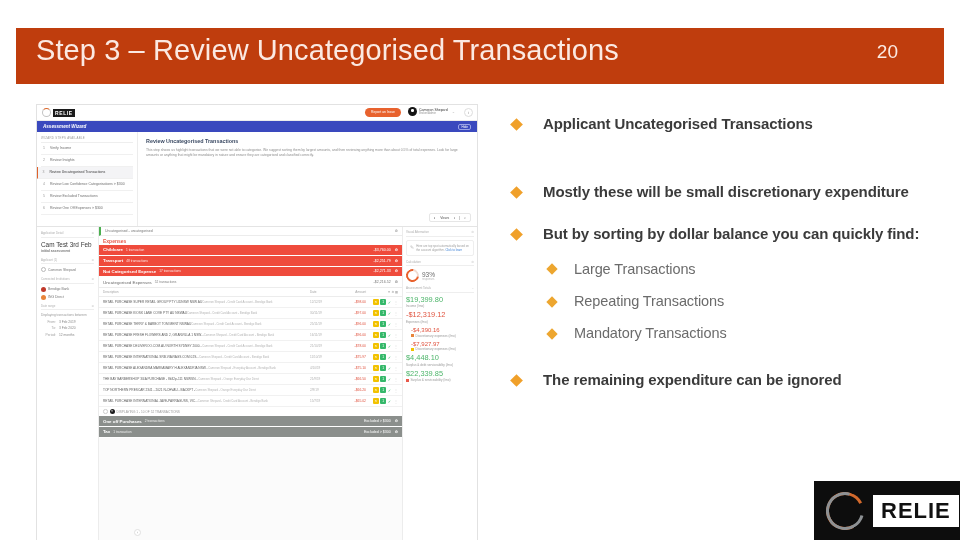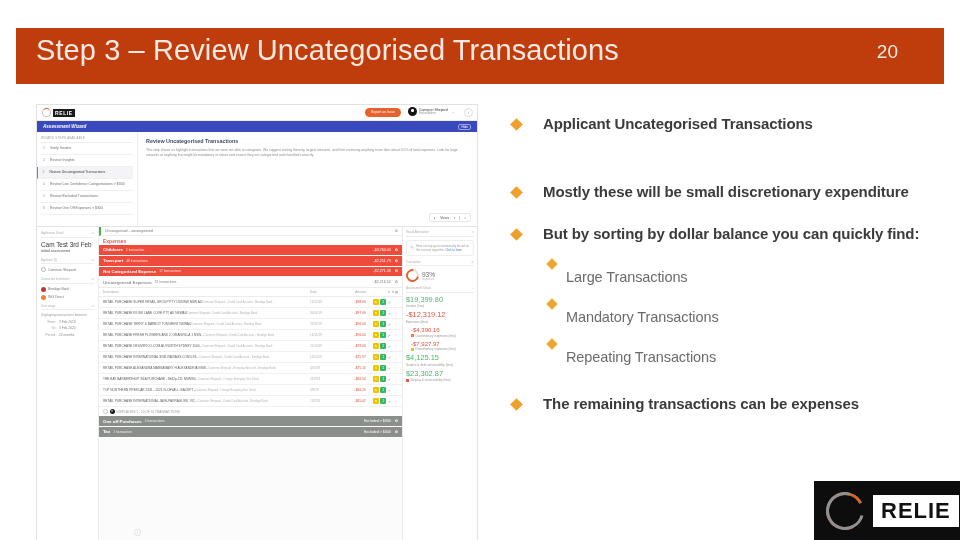--- a/index.html
+++ b/index.html
@@ -29,21 +29,21 @@
   .bul{display:flex;align-items:flex-start;margin-bottom:28px;}
   .bul .dia{
     width:9px;height:9px;background:#f0a02a;transform:rotate(45deg);
     margin-top:6px;flex:0 0 9px;
   }
   .bul .txt{
     margin-left:22px;font-size:15px;line-height:1.33;color:#3b3b3b;
     font-weight:bold;letter-spacing:-.1px;
   }
   .sub{margin-left:36px;margin-top:16px;}
-  .sub .bul{margin-bottom:13px;flex-direction:column;}
+  .sub .bul{margin-bottom:13px;align-items:center;}
   .sub .bul .dia{width:8px;height:8px;margin-top:0;flex:0 0 8px;background:#eda62f;}
   .sub .bul .txt{font-weight:normal;color:#6b6b6b;font-size:14.5px;margin-left:18px;}
   .bul-last{margin-top:26px;}
 
   
   .shot{
     position:absolute;left:36px;top:104px;width:440px;height:440px;
     background:#ffffff;border:1px solid #e2e2e2;overflow:hidden;
     font-size:3.6px;color:#5a5a5a;
   }
@@ -214,31 +214,31 @@
       <div class="dia"></div>
       <div class="txt">But by sorting by dollar balance you can quickly find:</div>
     </div>
     <div class="sub">
       <div class="bul">
         <div class="dia"></div>
         <div class="txt">Large Transactions</div>
       </div>
       <div class="bul">
         <div class="dia"></div>
-        <div class="txt">Mandatory Transactions</div>
+        <div class="txt">Repeating Transactions</div>
       </div>
       <div class="bul">
         <div class="dia"></div>
-        <div class="txt">Repeating Transactions</div>
+        <div class="txt">Mandatory Transactions</div>
       </div>
     </div>
 
     <div class="bul bul-last">
       <div class="dia"></div>
-      <div class="txt">The remaining transactions can be expenses</div>
+      <div class="txt">The remaining expenditure can be ignored</div>
     </div>
   </div>
 
   <div class="shot">
 
     <div class="appbar">
       <div class="logo">
         <div class="logo-ring"></div>
         <div class="logo-box">RELIE</div>
       </div>
@@ -566,25 +566,25 @@
           </div>
         </div>
         <div class="m-ind">
           <div class="m-mid">-$7,927.97</div>
           <div class="m-cap">
             <span class="sw" style="background:#f2c200"></span>
             <span>Discretionary expenses (/mo)</span>
           </div>
         </div>
         <div>
-          <div class="m-big gr">$4,125.15</div>
+          <div class="m-big gr">$4,448.10</div>
           <div class="m-cap">Surplus &amp; debt serviceability (/mo)</div>
         </div>
         <div>
-          <div class="m-big gr">$23,302.87</div>
+          <div class="m-big gr">$22,339.85</div>
           <div class="m-cap">
             <span class="sw" style="background:#e8594a"></span>
             <span>Surplus &amp; serviceability (/mo)</span>
           </div>
         </div>
       </div>
     </div>
 
     <div class="shot-foot">
       

